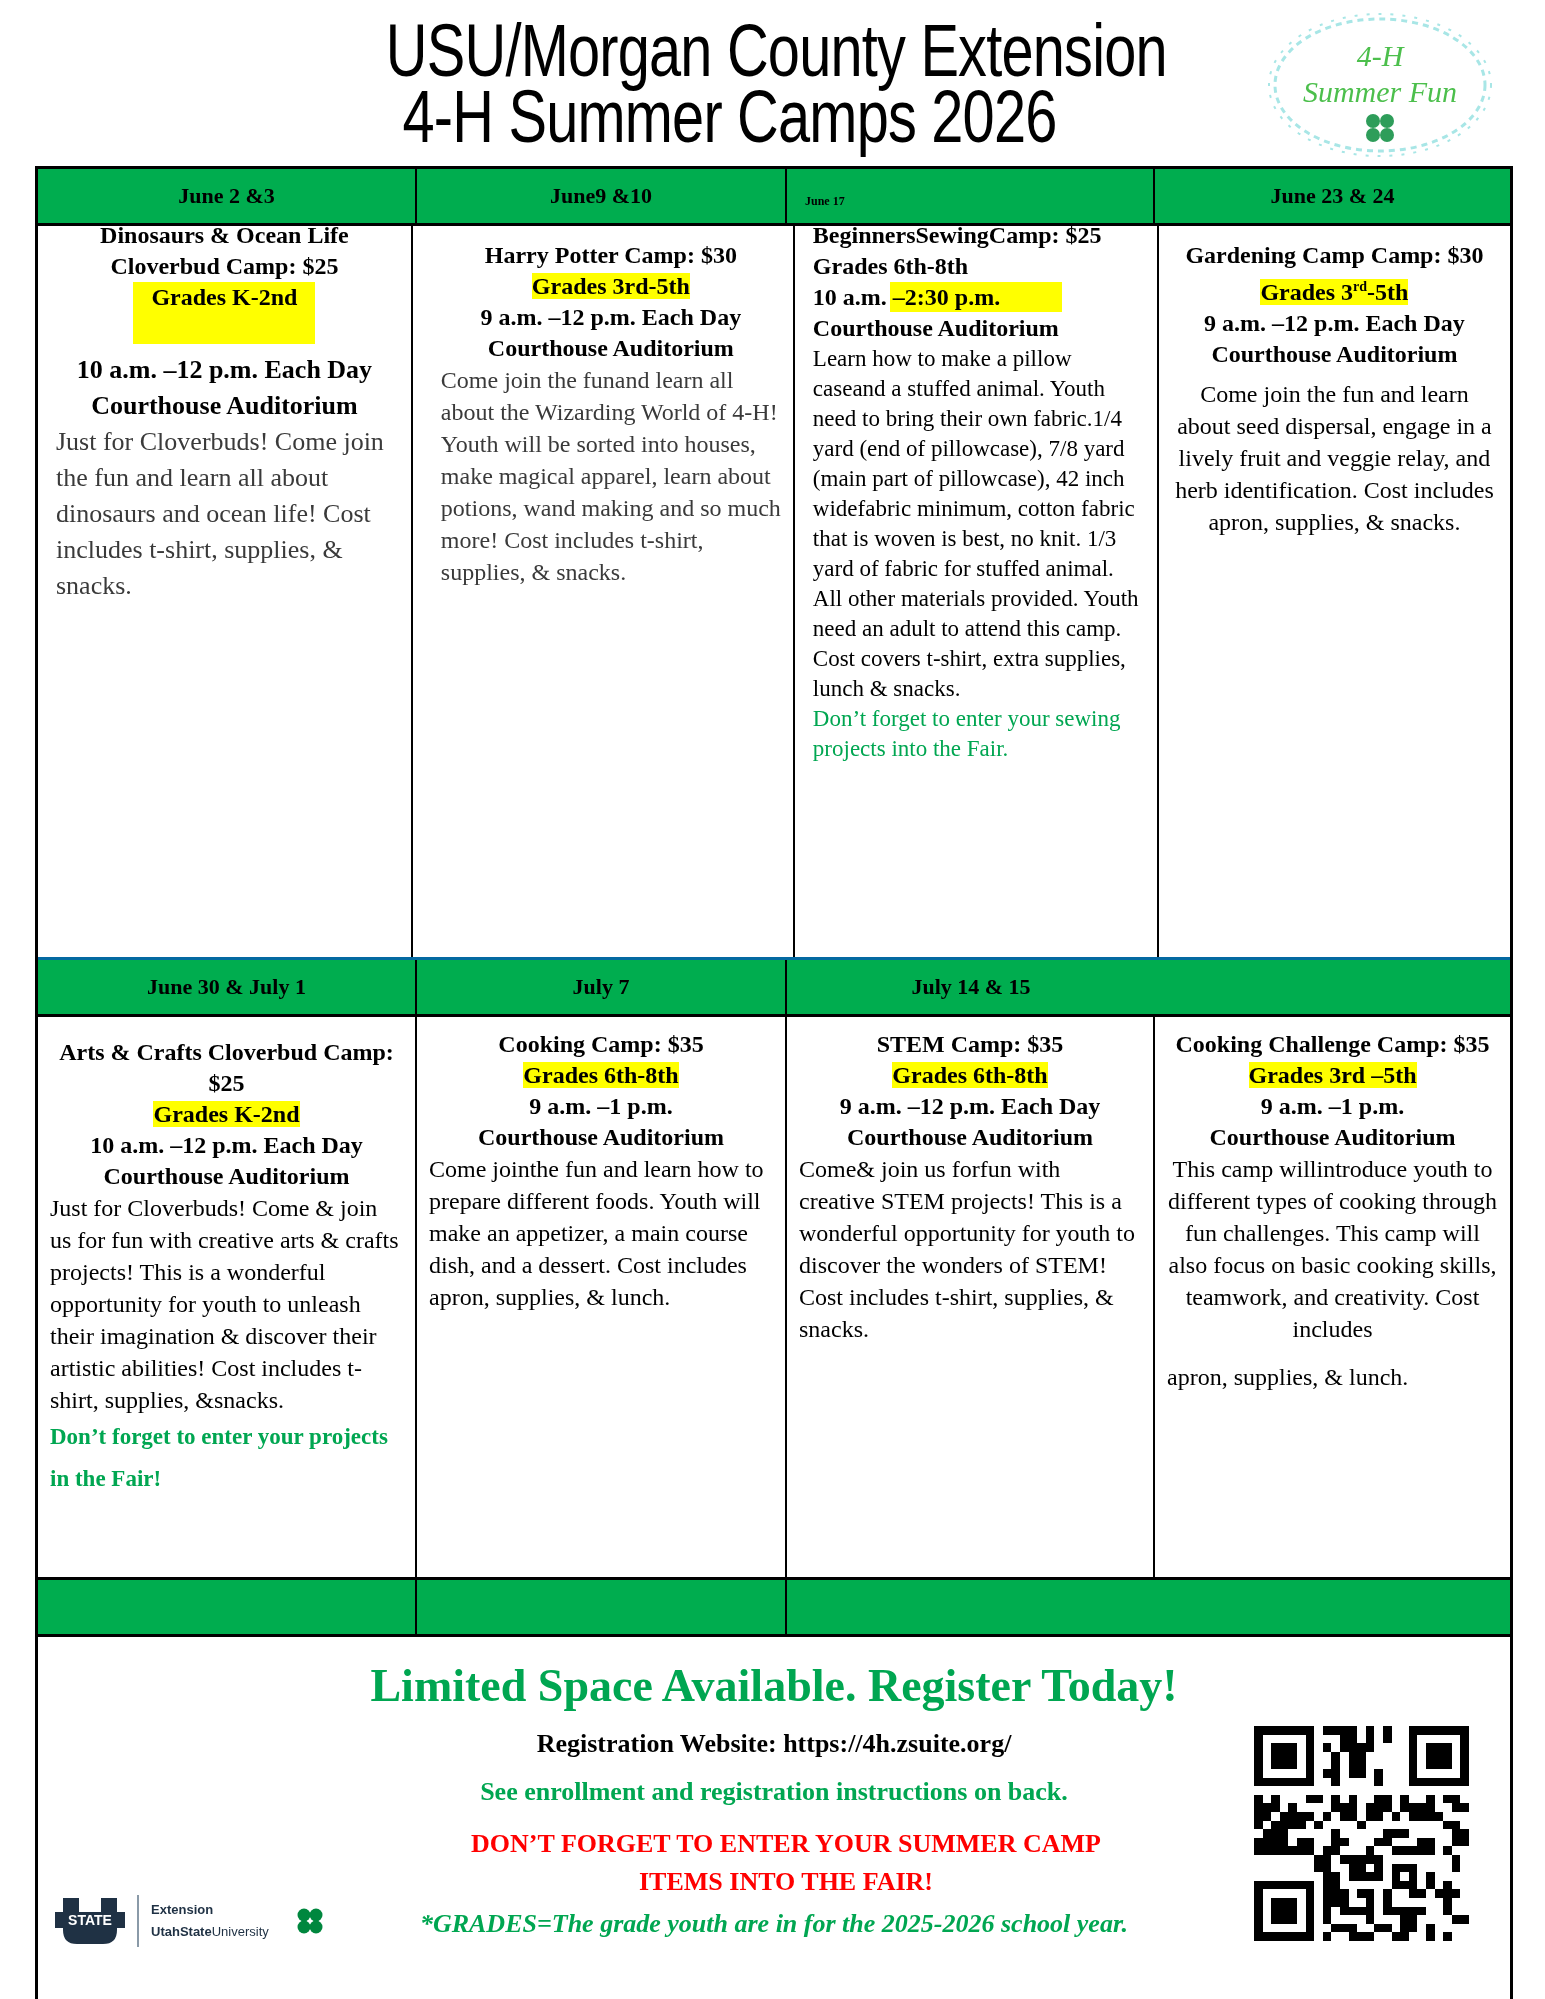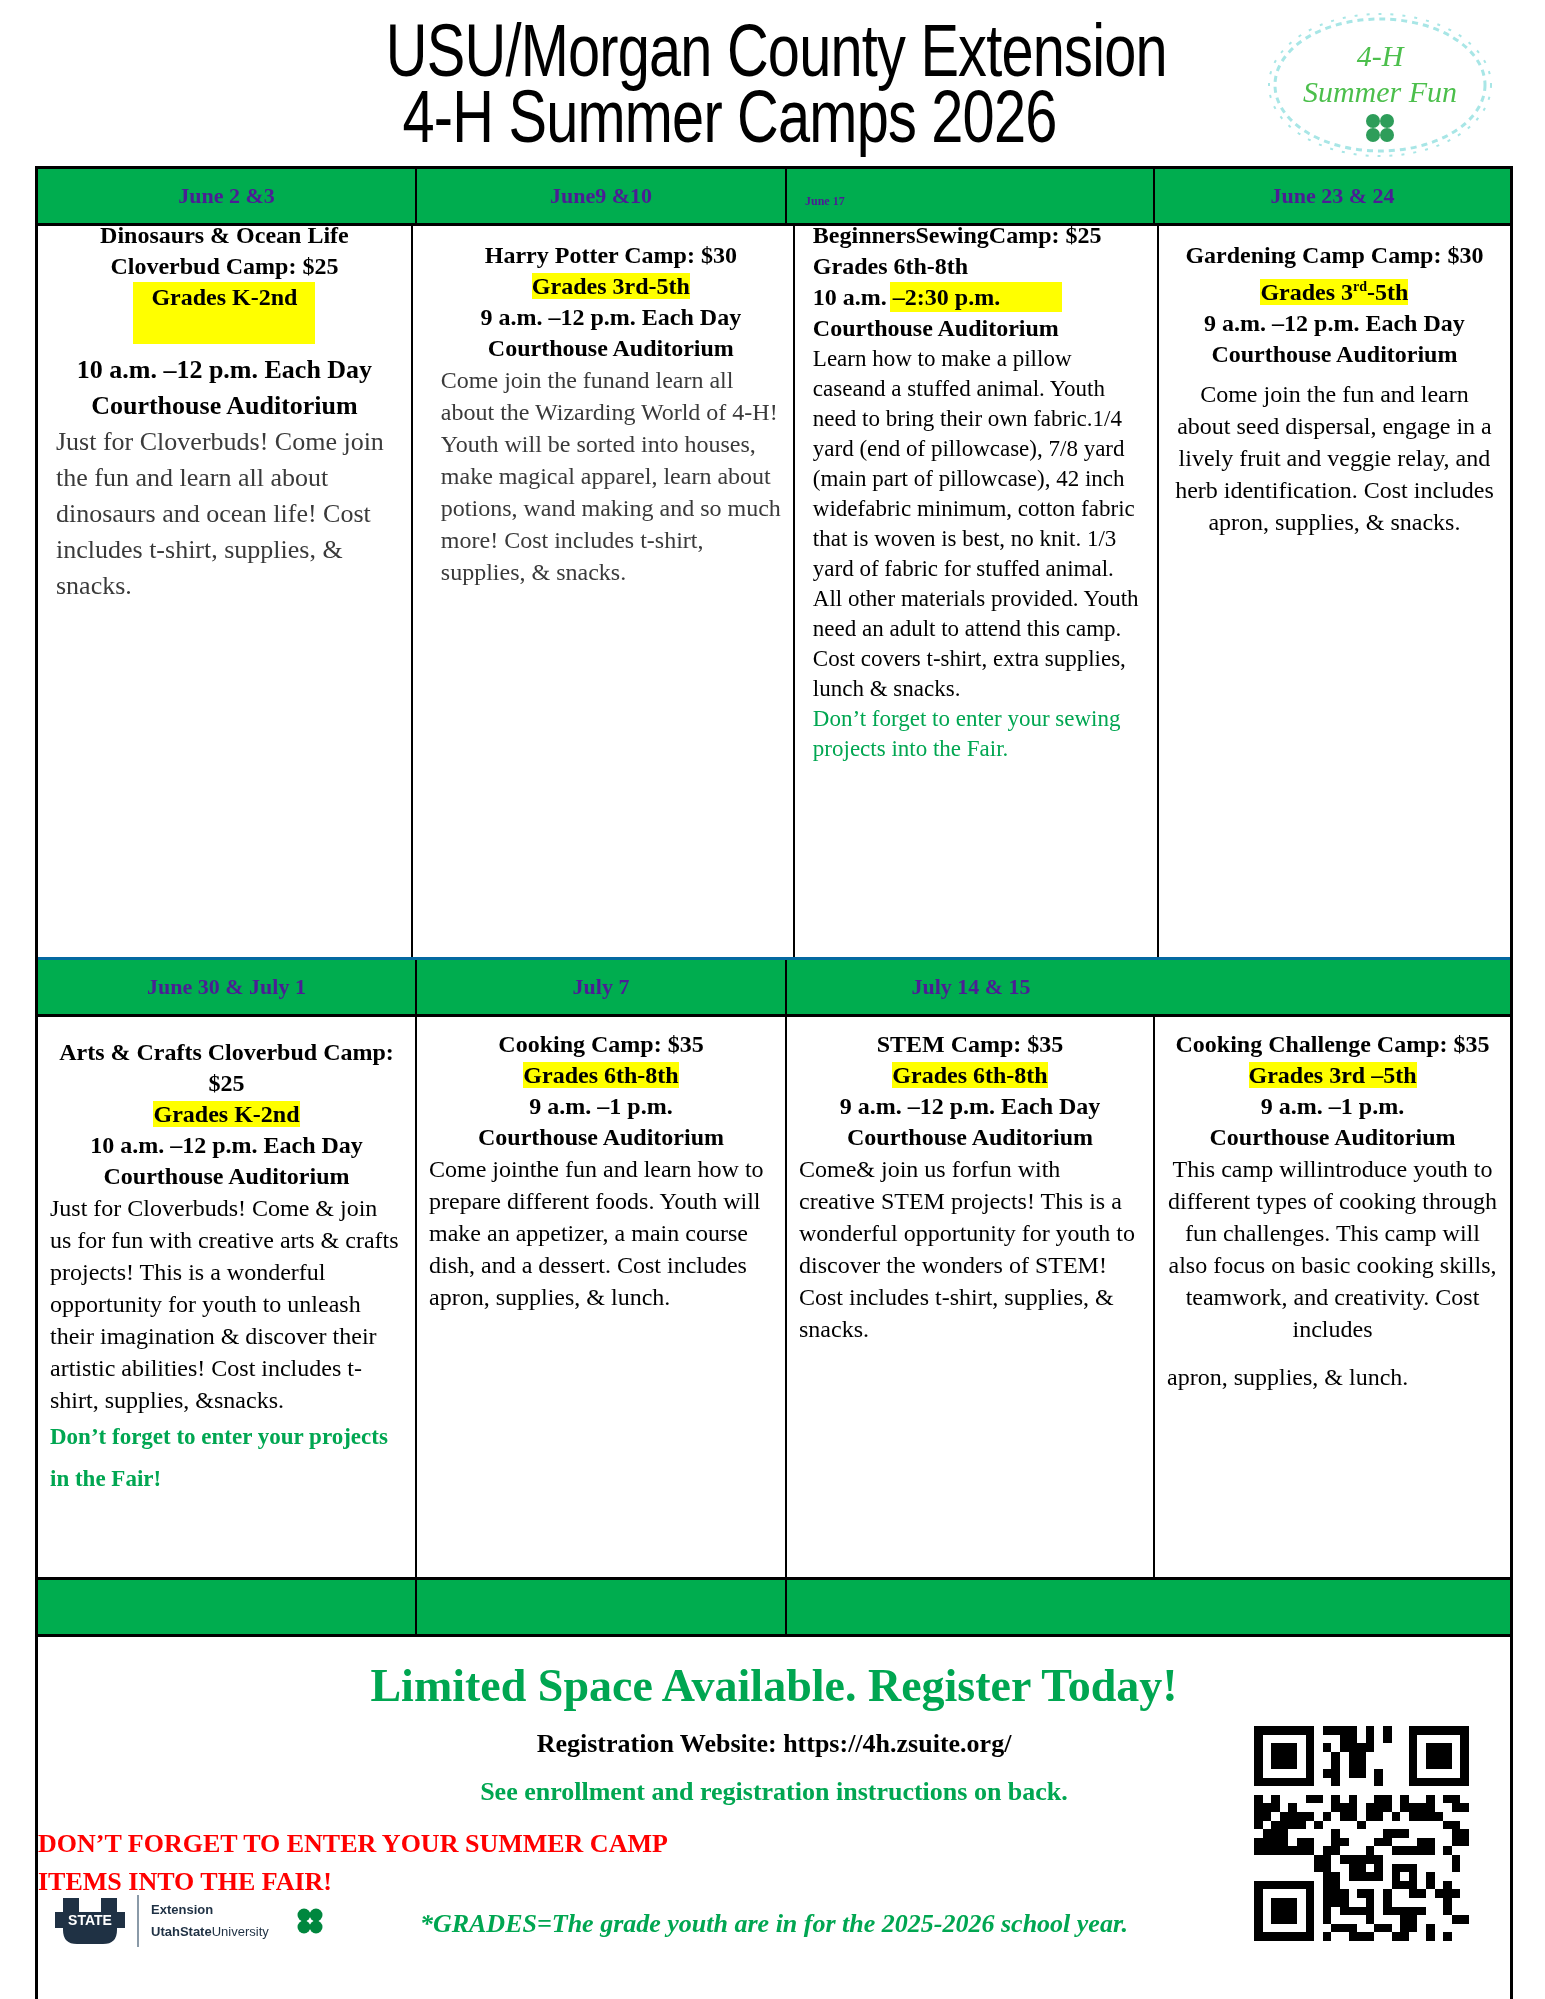--- a/index.html
+++ b/index.html
@@ -12,21 +12,21 @@
            transform: scaleX(0.78); transform-origin: 790px 0; }
   .title .l1 { display: block; margin-left: 0; }
   .title .l2 { display: block; margin-left: -120px; }
 
   .badge { position: absolute; left: 1262px; top: 10px; width: 236px; height: 150px; }
   .badge svg { width: 100%; height: 100%; }
 
   
   .grid { position: absolute; left: 35px; top: 166px; width: 1478px; border: 3px solid #000; box-sizing: border-box; }
   .hdr-row { display: flex; height: 54px; background: #00ad4f; border-bottom: 3px solid #000; }
-  .hdr-cell { color: #4c1d95; font-weight: bold; font-size: 22px; display: flex; align-items: center;
+  .hdr-cell { color: #000000; font-weight: bold; font-size: 22px; display: flex; align-items: center;
               justify-content: center; box-sizing: border-box; border-right: 2px solid #000; }
   .hdr-cell:last-child { border-right: none; }
   .hdr-cell.small { font-size: 12px; justify-content: flex-start; padding-left: 18px; padding-top: 10px; }
   .body-row { display: flex; }
   .row1 { height: 731px; }
   .row2 { height: 560px; border-bottom: 3px solid #000; }
   .cell { box-sizing: border-box; border-right: 2px solid #000; padding: 0 12px; overflow: hidden; }
   .cell:last-child { border-right: none; }
   .c1 { width: 379px; } .c2 { width: 370px; } .c3 { width: 368px; } .c4 { width: 355px; }
   .row2-hdr { border-top: 3px solid #0369a1; }
@@ -45,21 +45,21 @@
 
   .green-band { display: flex; height: 54px; background: #00ad4f; }
   .green-band .b { box-sizing: border-box; border-right: 2px solid #000; }
   .green-band .b:last-child { border-right: none; }
 
   .footer { height: 362px; position: relative; }
   .limited { position: absolute; left: 0; width: 100%; top: 22px; text-align: center; color: #00a651;
              font-weight: bold; font-size: 46px; }
   .reg { position: absolute; left: 0; width: 100%; top: 92px; text-align: center; font-weight: bold; font-size: 26px; }
   .enroll { position: absolute; left: 0; width: 100%; top: 140px; text-align: center; font-weight: bold; color: #00a651; font-size: 26px; }
-  .dontforget { position: absolute; left: 0; width: 100%; top: 188px; font-weight: bold; color: #ff0000; font-size: 26px; line-height: 38px; }
+  .dontforget { position: absolute; left: 12px; width: 100%; top: 188px; text-align: center; font-weight: bold; color: #ff0000; font-size: 26px; line-height: 38px; }
   .gradesnote { position: absolute; left: 0; width: 100%; top: 272px; text-align: center; font-weight: bold; font-style: italic; color: #00a651; font-size: 26px; }
 
   .usu-logo { position: absolute; left: 55px; top: 1895px; display: flex; align-items: center; }
   .usu-mark { width: 70px; height: 50px; }
   .usu-div { width: 2px; height: 52px; background: #8a9aa8; margin: 0 12px; }
   .usu-text { font-family: "Liberation Sans", sans-serif; color: #1f3144; font-size: 13px; line-height: 22px; }
   .usu-text b { font-weight: bold; }
   .clover-small { width: 30px; height: 30px; margin-left: 26px; }
 
   .qr { position: absolute; left: 1254px; top: 1726px; width: 215px; height: 215px; }

